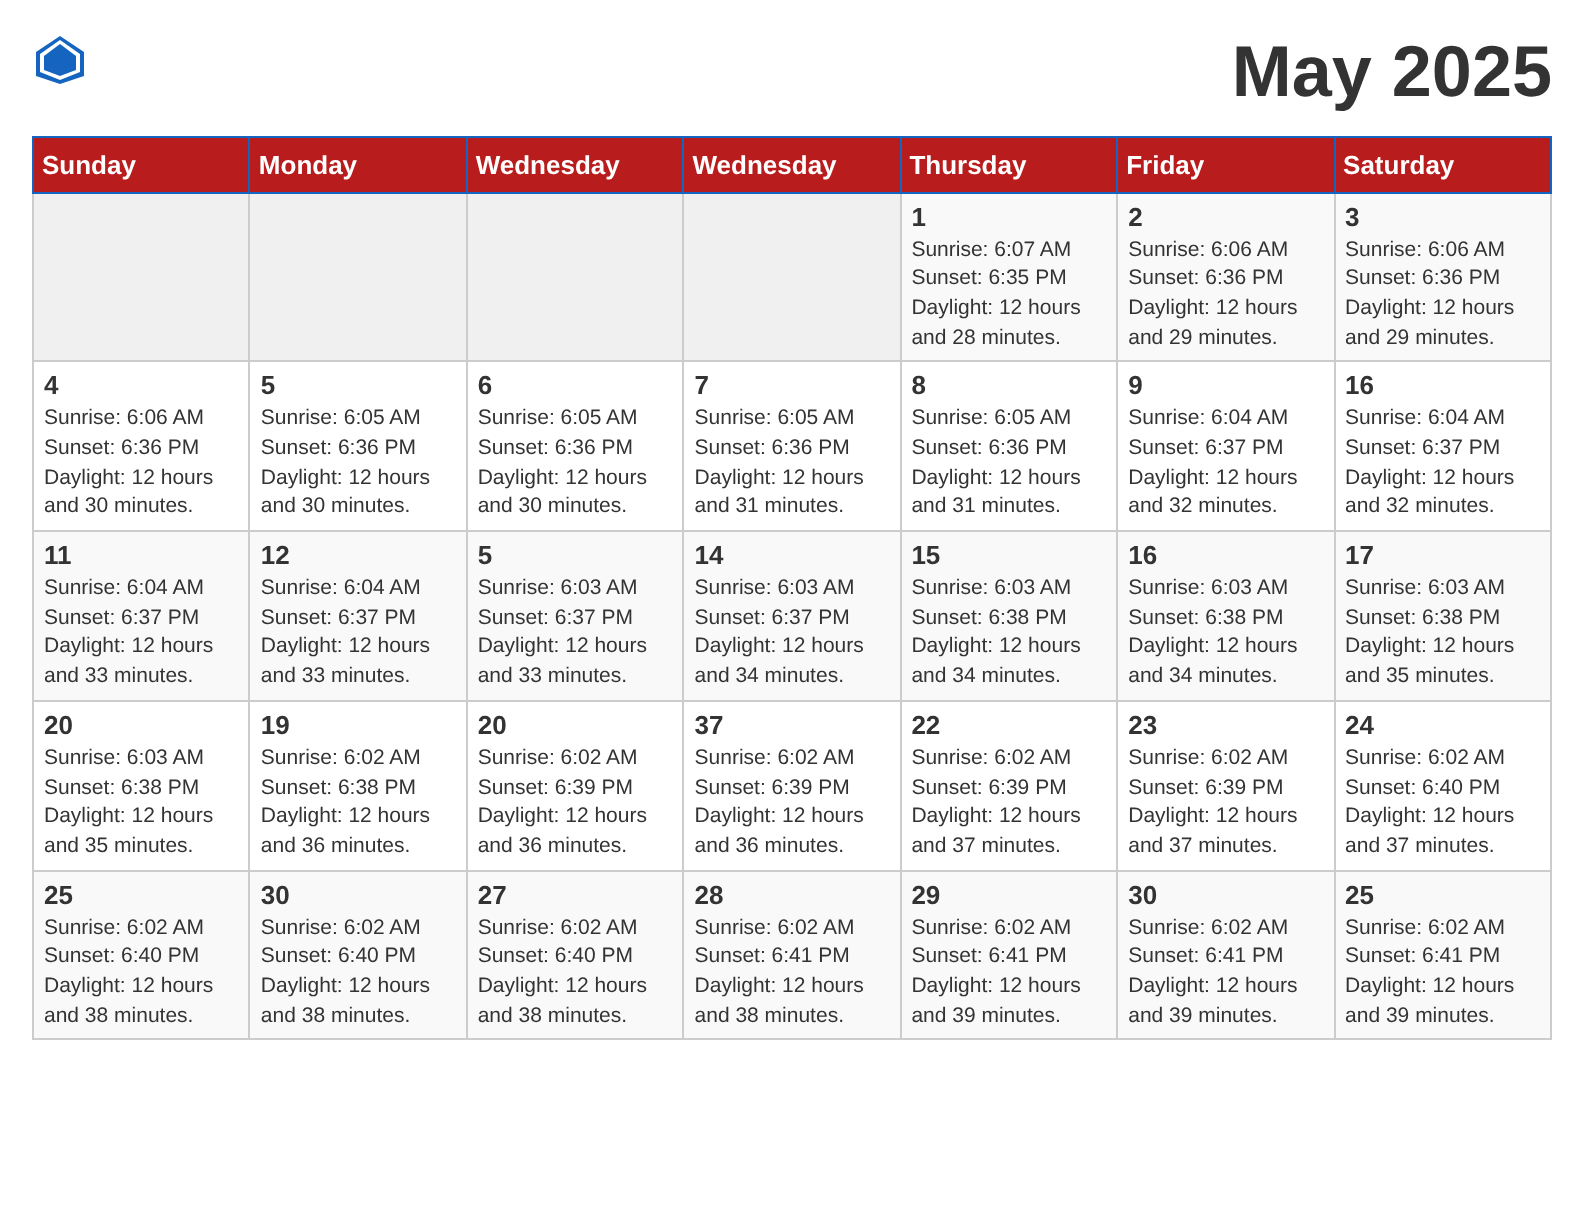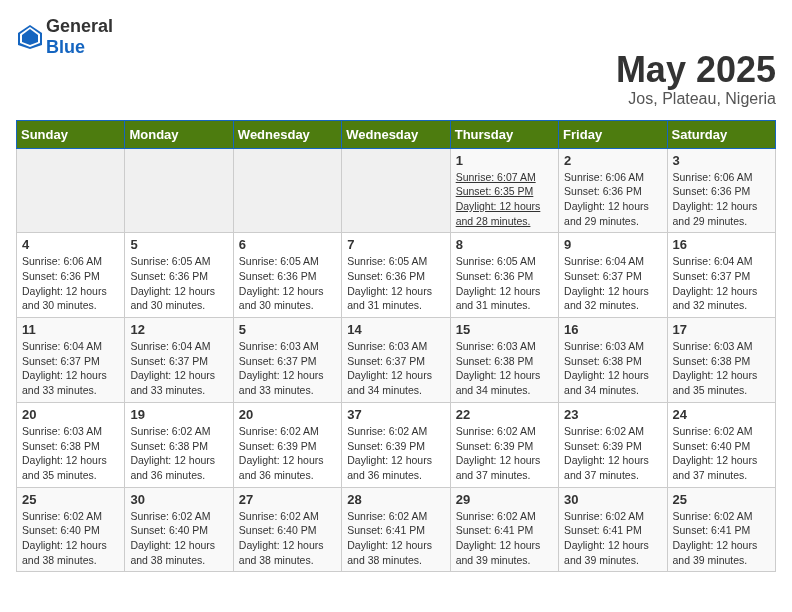--- a/index.html
+++ b/index.html
@@ -30,39 +30,38 @@
       font-weight: bold;
       color: #1565c0;
     }
     .logo-icon {
       width: 28px;
       height: 28px;
       margin-right: 2px;
     }
     .title-block {
       text-align: right;
-      margin-top: 34px;
     }
     .title-block h1 {
       font-size: 36px;
       font-weight: bold;
       color: #333;
       line-height: 1.1;
     }
     .title-block h2 {
       font-size: 16px;
       font-weight: normal;
       color: #555;
     }
     table {
       width: 100%;
       border-collapse: collapse;
     }
     thead tr th {
-      background-color: #4d7c0f;
+      background-color: #b91c1c;
       color: #fff;
       font-size: 13px;
       font-weight: bold;
       padding: 6px 4px;
       text-align: left;
       border: 1px solid #1565c0;
     }
     tbody tr td {
       border: 1px solid #ccc;
       vertical-align: top;
@@ -98,28 +97,23 @@
 </head>
 <body>
 
 <div class="header">
   <div class="logo">
     <svg class="logo-icon" viewBox="0 0 28 28" xmlns="http://www.w3.org/2000/svg">
       <polygon points="14,2 26,10 26,22 14,26 2,22 2,10" fill="#1565c0"></polygon>
       <polygon points="14,4 24,11 24,20 14,24 4,20 4,11" fill="#fff"></polygon>
       <polygon points="14,6 22,12 22,19 14,22 6,19 6,12" fill="#1565c0"></polygon>
     </svg>
-    <div>
-      <span class="logo-text-general">General</span><br>
-      <span class="logo-text-blue">Blue</span>
-    </div>
   </div>
   <div class="title-block">
     <h1>May 2025</h1>
-    <h2>Jos, Plateau, Nigeria</h2>
   </div>
 </div>
 
 <table>
   <thead>
     <tr>
     <th>Sunday</th>
         <th>Monday</th>
         <th>Wednesday</th>
         <th>Wednesday</th>
@@ -129,21 +123,21 @@
       </tr>
   </thead>
   <tbody id="calendar-body">
   <tr>
         <td class="empty-cell"></td>
         <td class="empty-cell"></td>
         <td class="empty-cell"></td>
         <td class="empty-cell"></td>
         <td>
           <span class="day-number">1</span>
-          <div class="day-info" style="white-space: pre-line; text-decoration: underline;">Sunrise: 6:07 AM
+          <div class="day-info" style="white-space: pre-line;">Sunrise: 6:07 AM
 Sunset: 6:35 PM
 Daylight: 12 hours
 and 28 minutes.</div>
         </td>
         <td>
           <span class="day-number">2</span>
           <div class="day-info" style="white-space: pre-line;">Sunrise: 6:06 AM
 Sunset: 6:36 PM
 Daylight: 12 hours
 and 29 minutes.</div>

